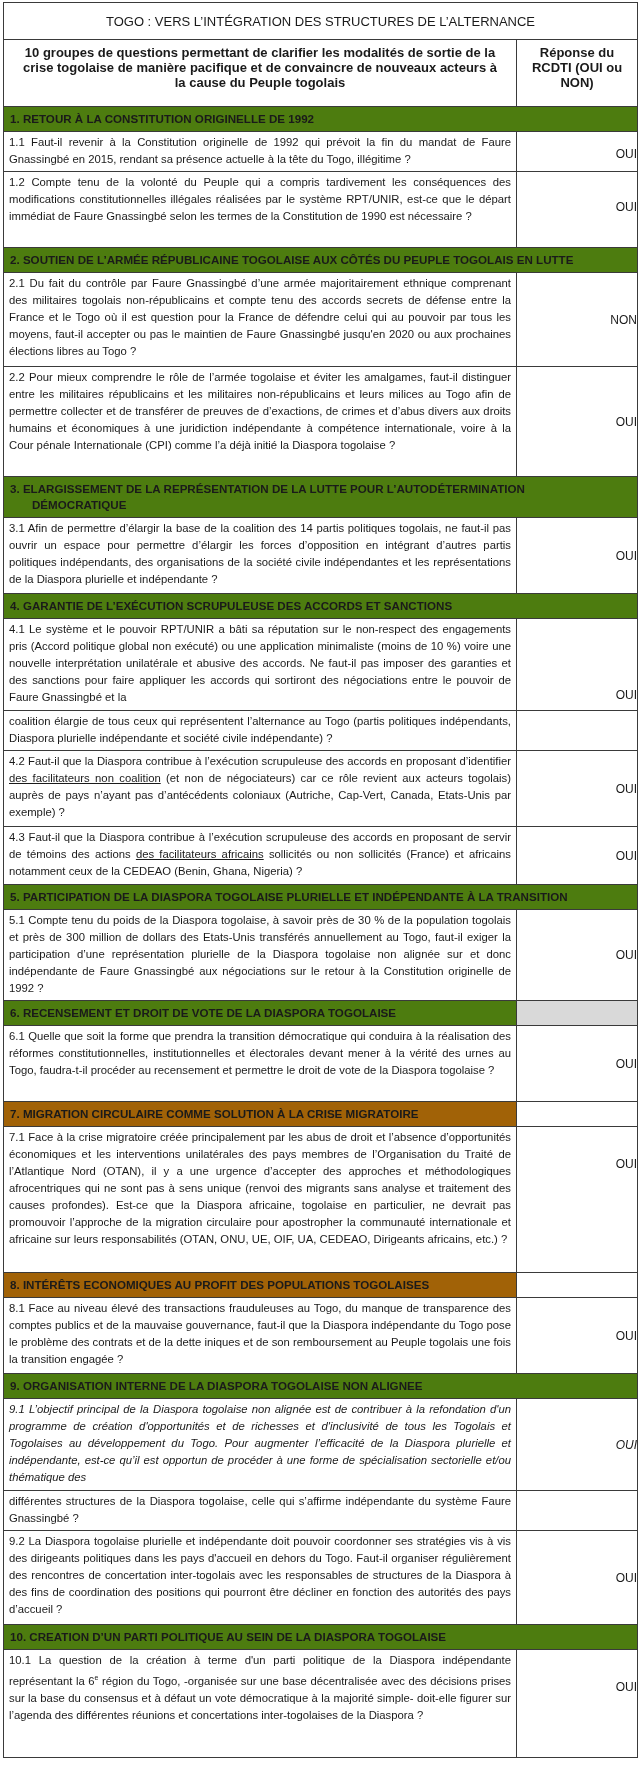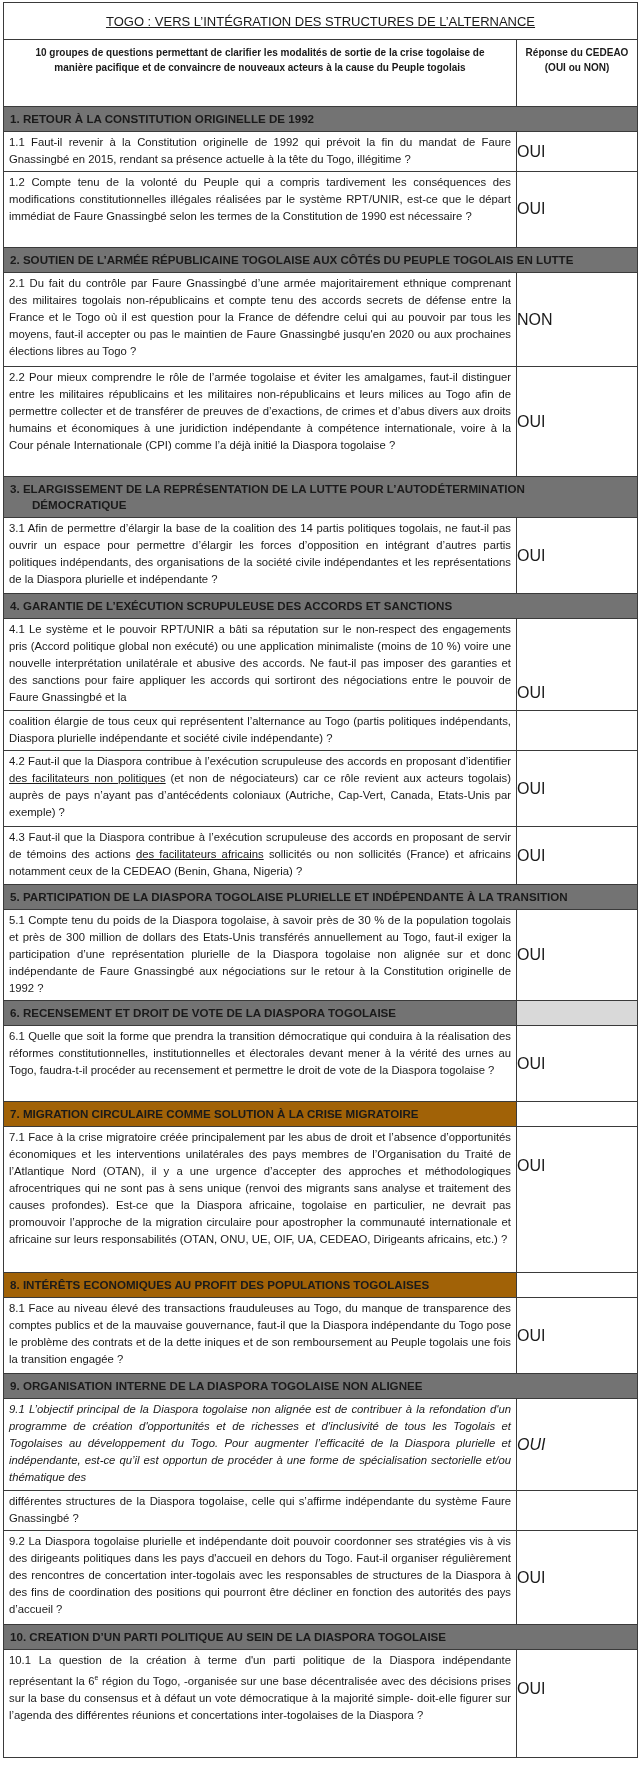--- a/index.html
+++ b/index.html
@@ -1,28 +1,28 @@
 <!DOCTYPE html>
 <html><head>
 <meta charset="utf-8">
 <style>
   html, body { margin: 0; padding: 0; background: #ffffff; }
   body { width: 640px; height: 1780px; position: relative; overflow: hidden; font-family: "Liberation Sans", sans-serif; color: #1a1a1a; }
   table.doc { position: absolute; left: 3px; top: 2px; width: 634px; border-collapse: collapse; table-layout: fixed; }
   table.doc td { border: 1px solid #3a3a3a; vertical-align: middle; padding: 0; }
   col.c1 { width: 513px; }
   col.c2 { width: 121px; }
-  .title { text-align: center; font-size: 13px; height: 36px; padding: 0 4px; text-decoration: underline; }
-  .colhead { font-weight: bold; font-size: 10px; text-align: center; line-height: 15px; height: 61px; vertical-align: top !important; padding-top: 5px !important; }
-  .sec { font-weight: bold; font-size: 11.6px; padding: 0 6px !important; height: 24px; background: #737373; line-height: 16px; }
+  .title { text-align: center; font-size: 13px; height: 36px; padding: 0 4px; }
+  .colhead { font-weight: bold; font-size: 13px; text-align: center; line-height: 15px; height: 61px; vertical-align: top !important; padding-top: 5px !important; }
+  .sec { font-weight: bold; font-size: 11.6px; padding: 0 6px !important; height: 24px; background: #4d7c0f; line-height: 16px; }
   .sec.white { background: #a16207; }
   .sec-side { background: #d9d9d9; }
   .sec-side.white { background: #ffffff; }
   .q { font-size: 11.3px; line-height: 17px; text-align: justify; padding: 2px 5px 3px 5px !important; vertical-align: top !important; }
-  .ans { text-align: left; font-size: 16px; }
+  .ans { text-align: right; font-size: 12px; }
   .ans.low { vertical-align: bottom !important; padding-bottom: 10px !important; }
   .ul { text-decoration: underline; }
   sup { font-size: 7px; }
   .indent { padding-left: 22px; display: inline-block; }
 </style>
 </head>
 <body>
 
 <table class="doc">
   <colgroup>
@@ -30,21 +30,21 @@
       <col class="c2">
     </colgroup>
 
   <tbody>
       <tr>
     <td colspan="2" class="title">TOGO : VERS L’INTÉGRATION DES STRUCTURES DE L’ALTERNANCE</td>
   </tr>
 
   <tr>
     <td class="colhead" style="padding:5px 14px 0 14px;">10 groupes de questions permettant de clarifier les modalités de sortie de la crise togolaise de manière pacifique et de convaincre de nouveaux acteurs à la cause du Peuple togolais</td>
-    <td class="colhead" style="padding:5px 8px 0 8px;">Réponse du CEDEAO (OUI ou NON)</td>
+    <td class="colhead" style="padding:5px 8px 0 8px;">Réponse du RCDTI (OUI ou NON)</td>
   </tr>
 
   <tr>
     <td colspan="2" class="sec">1.  RETOUR À LA CONSTITUTION ORIGINELLE DE 1992</td>
   </tr>
   <tr style="height:26px;">
     <td class="q">1.1 Faut-il revenir à la Constitution originelle de 1992 qui prévoit la fin du mandat de Faure Gnassingbé en 2015, rendant sa présence actuelle à la tête du Togo, illégitime ?</td>
     <td class="ans low" style="padding-bottom:4px;">OUI</td>
   </tr>
   <tr style="height:76px;">
@@ -80,21 +80,21 @@
   </tr>
   <tr style="height:92px;">
     <td class="q">4.1 Le système et le pouvoir RPT/UNIR a bâti sa réputation sur le non-respect des engagements pris (Accord politique global non exécuté) ou une application minimaliste (moins de 10 %) voire une nouvelle interprétation unilatérale et abusive des accords. Ne faut-il pas imposer des garanties et des sanctions pour faire appliquer les accords qui sortiront des négociations entre le pouvoir de Faure Gnassingbé et la</td>
     <td class="ans" style="vertical-align:bottom;padding-bottom:8px;">OUI</td>
   </tr>
   <tr style="height:40px;">
     <td class="q">coalition élargie de tous ceux qui représentent l’alternance au Togo (partis politiques indépendants, Diaspora plurielle indépendante et société civile indépendante) ?</td>
     <td class="ans"></td>
   </tr>
   <tr style="height:76px;">
-    <td class="q"><span>4.2 Faut-il que la Diaspora contribue à l’exécution scrupuleuse des accords en proposant d’identifier </span><span class="ul">des facilitateurs non politiques</span><span> (et non de négociateurs) car ce rôle revient aux acteurs togolais) auprès de pays n’ayant pas d’antécédents coloniaux (Autriche, Cap-Vert, Canada, Etats-Unis par exemple) ?</span></td>
+    <td class="q"><span>4.2 Faut-il que la Diaspora contribue à l’exécution scrupuleuse des accords en proposant d’identifier </span><span class="ul">des facilitateurs non coalition</span><span> (et non de négociateurs) car ce rôle revient aux acteurs togolais) auprès de pays n’ayant pas d’antécédents coloniaux (Autriche, Cap-Vert, Canada, Etats-Unis par exemple) ?</span></td>
     <td class="ans">OUI</td>
   </tr>
   <tr style="height:58px;">
     <td class="q"><span>4.3 Faut-il que la Diaspora contribue à l’exécution scrupuleuse des accords en proposant de servir de témoins des actions </span><span class="ul">des facilitateurs africains</span><span> sollicités ou non sollicités (France) et africains notamment ceux de la CEDEAO (Benin, Ghana, Nigeria) ?</span></td>
     <td class="ans">OUI</td>
   </tr>
 
   <tr>
     <td colspan="2" class="sec">5.  PARTICIPATION DE LA DIASPORA TOGOLAISE PLURIELLE ET INDÉPENDANTE À LA TRANSITION</td>
   </tr>

